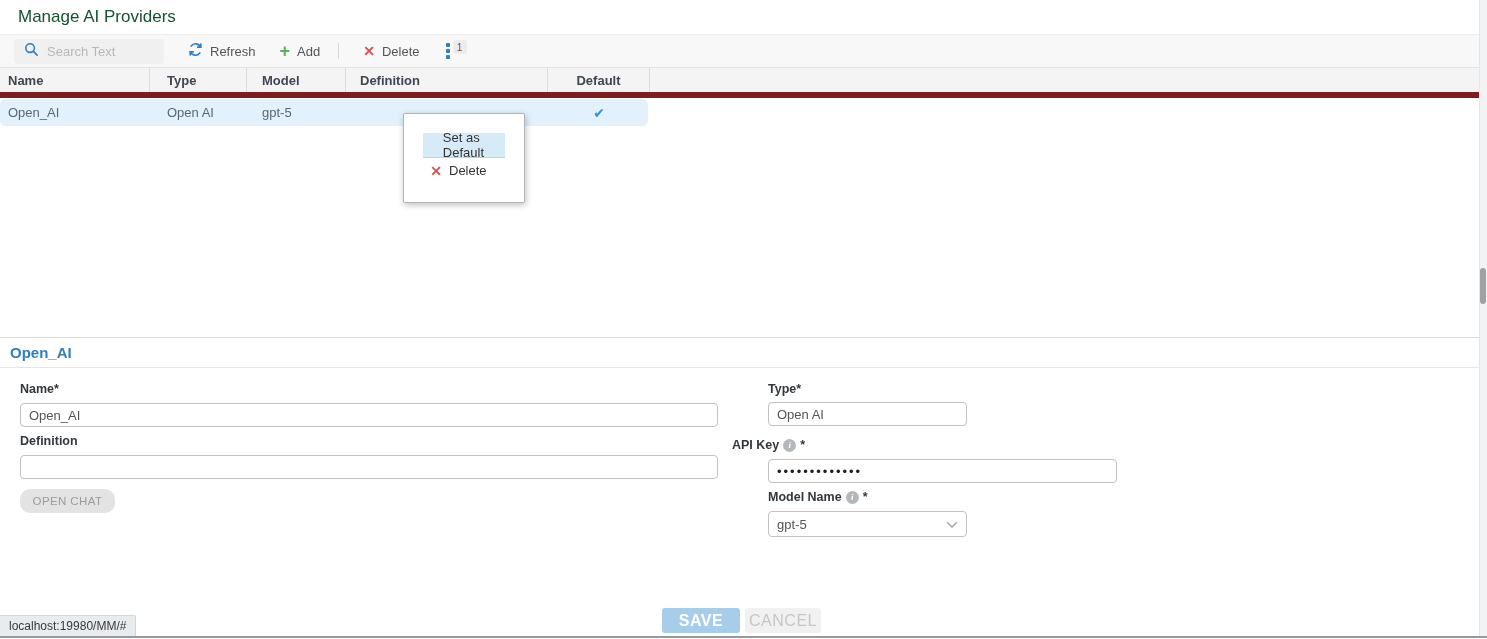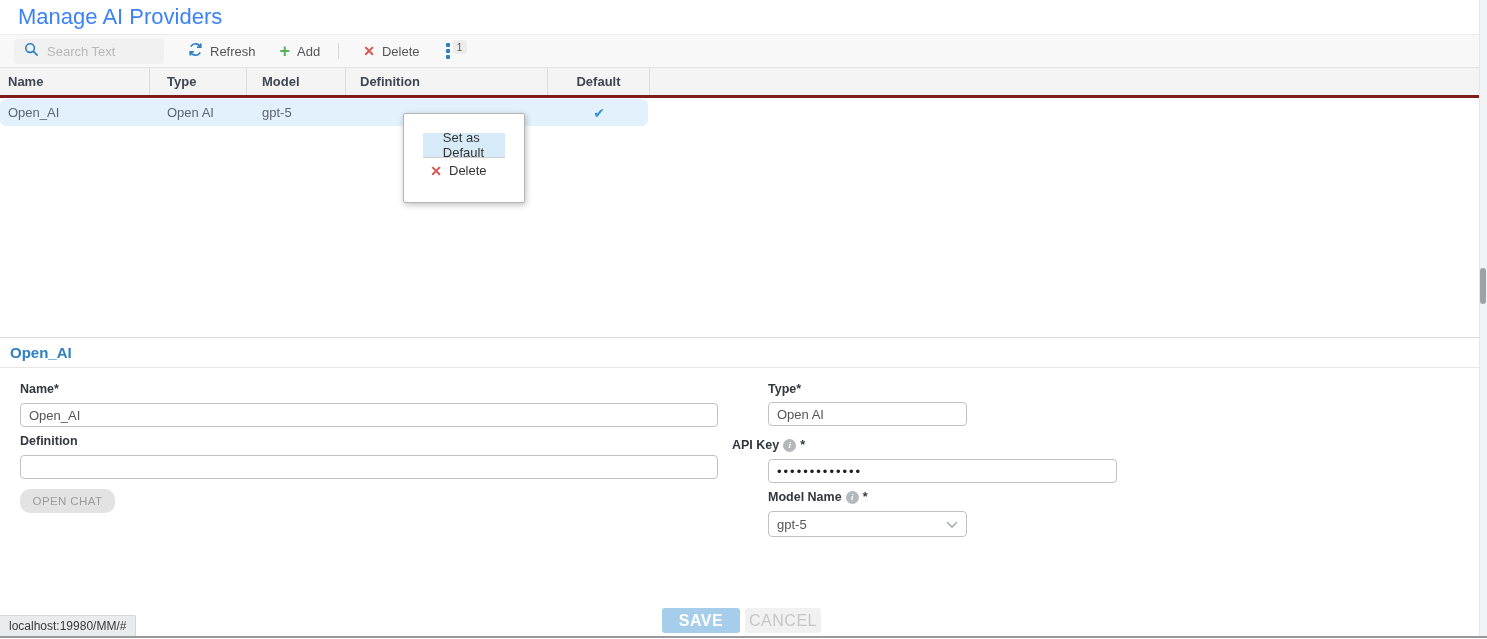--- a/index.html
+++ b/index.html
@@ -2,21 +2,21 @@
 <html><head>
 <meta charset="utf-8">
 <style>
   * { margin:0; padding:0; box-sizing:border-box; }
   body { font-family:"Liberation Sans", sans-serif; background:#fff; }
   .screen { position:relative; width:1487px; height:639px; background:#fff; overflow:hidden; }
 
   
   .app-header { position:absolute; left:0; top:0; right:0; height:35px; background:#fff;
     border-bottom:1px solid #ededed; display:flex; align-items:center; padding-left:18px; }
-  .app-title { color:#3b82f6; font-size:22px; }
+  .app-title { color:#14532d; font-size:17px; }
 
   
   .toolbar { position:absolute; left:0; top:35px; right:0; height:33px; background:#f8f8f8;
     border-bottom:1px solid #e3e3e3; display:flex; align-items:center; padding-left:14px; }
   .search-box { width:150px; height:25px; background:#f0f0f1; border-radius:4px;
     display:flex; align-items:center; padding-left:10px; gap:8px; }
   .search-box input { border:none; background:transparent; outline:none; font-size:13px;
     color:#555; width:100px; font-family:"Liberation Sans", sans-serif; }
   .search-box input::placeholder { color:#b8b8b8; }
   .tool-btn { display:flex; align-items:center; gap:7px; color:#555; font-size:13px;
@@ -28,21 +28,21 @@
     background:none; border:none; cursor:pointer; }
   .dots { display:flex; flex-direction:column; gap:2px; }
   .dots span { width:4px; height:4px; background:#2d7fc3; border-radius:1px; }
   .dots-badge { margin-left:3px; margin-top:-3px; min-width:14px; height:14px; background:#ececec;
     border-radius:3px; font-size:10px; color:#5f5349; display:flex; align-items:center;
     justify-content:center; padding:0 2px; }
 
   
   .grid-cols { display:grid; grid-template-columns:150px 97px 99px 202px 102px 1fr; }
   .table-header { position:absolute; left:0; top:68px; right:0; height:30px; background:#f4f4f5;
-    border-bottom:3px solid #7f1d1d; font-size:13px; font-weight:700; color:#3f4650; }
+    border-bottom:6px solid #7f1d1d; font-size:13px; font-weight:700; color:#3f4650; }
   .table-header .hcell { display:flex; align-items:center; border-right:1px solid #dcdcdc; }
   .table-header .hcell:last-child { border-right:none; }
   .hc-name { padding-left:8px; }  .hc-type { padding-left:17px; }
   .hc-model { padding-left:15px; } .hc-def { padding-left:14px; }
   .hc-default { justify-content:center; }
   .table-row { position:absolute; left:0; top:99px; width:648px; height:27px; background:#e2f1fb;
     border-radius:6px; font-size:13px; color:#5c6670; cursor:pointer;
     display:grid; grid-template-columns:150px 97px 99px 202px 102px; }
   .table-row .cell { display:flex; align-items:center; }
   .check-icon { width:100%; text-align:center; color:#2e93d9; font-size:14px; }

